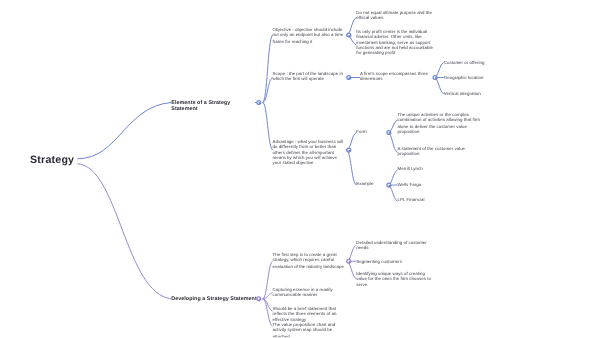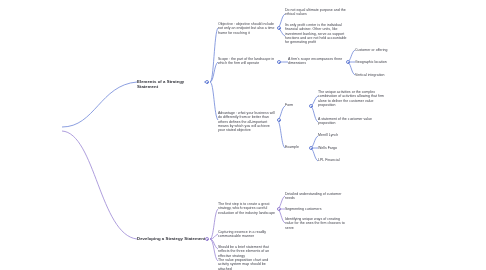--- a/index.html
+++ b/index.html
@@ -121,20 +121,21 @@
     <path d="M 210 239 C 214 239 214 212 218 209" fill="none" stroke="#9b86d4" stroke-width="0.8"></path>
     <path d="M 210 239 C 214 239 214 236 218 234" fill="none" stroke="#9b86d4" stroke-width="0.8"></path>
     <path d="M 210 239 C 214 239 214 247 218 249" fill="none" stroke="#9b86d4" stroke-width="0.8"></path>
     <path d="M 210 239 C 214 239 214 259 218 261" fill="none" stroke="#9b86d4" stroke-width="0.8"></path>
 
     <path d="M 277 209 C 281 209 281 198 285 196" fill="none" stroke="#9b86d4" stroke-width="0.8"></path>
     <path d="M 277 209 C 281 209 281 209 285 209" fill="none" stroke="#9b86d4" stroke-width="0.8"></path>
     <path d="M 277 209 C 281 209 281 221 285 223" fill="none" stroke="#9b86d4" stroke-width="0.8"></path>
   </svg>
 
+  <div class="node root" style="left:24px; top:122px; width:60px;">Strategy</div>
 
   <div class="node lvl1" style="left:137px; top:79px; width:68px;">Elements of a Strategy Statement</div>
   <div class="collapse-dot" style="left:205px; top:80px;"></div>
 
   <div class="node lvl2" style="left:218px; top:22px; width:58px;">Objective : objective should include not only an endpoint but also a time frame for reaching it</div>
   <div class="collapse-dot" style="left:277px; top:26px;"></div>
   <div class="node lvl3" style="left:285px; top:8px; width:62px;">Do not equal ultimate purpose and the ethical values</div>
   <div class="node lvl3" style="left:285px; top:23px; width:62px;">Its only profit center is the individual financial adviser. Other units, like investment banking, serve as support functions and are not held accountable for generating profit</div>
 
   <div class="node lvl2" style="left:218px; top:57px; width:58px;">Scope : the part of the landscape in which the firm will operate</div>

